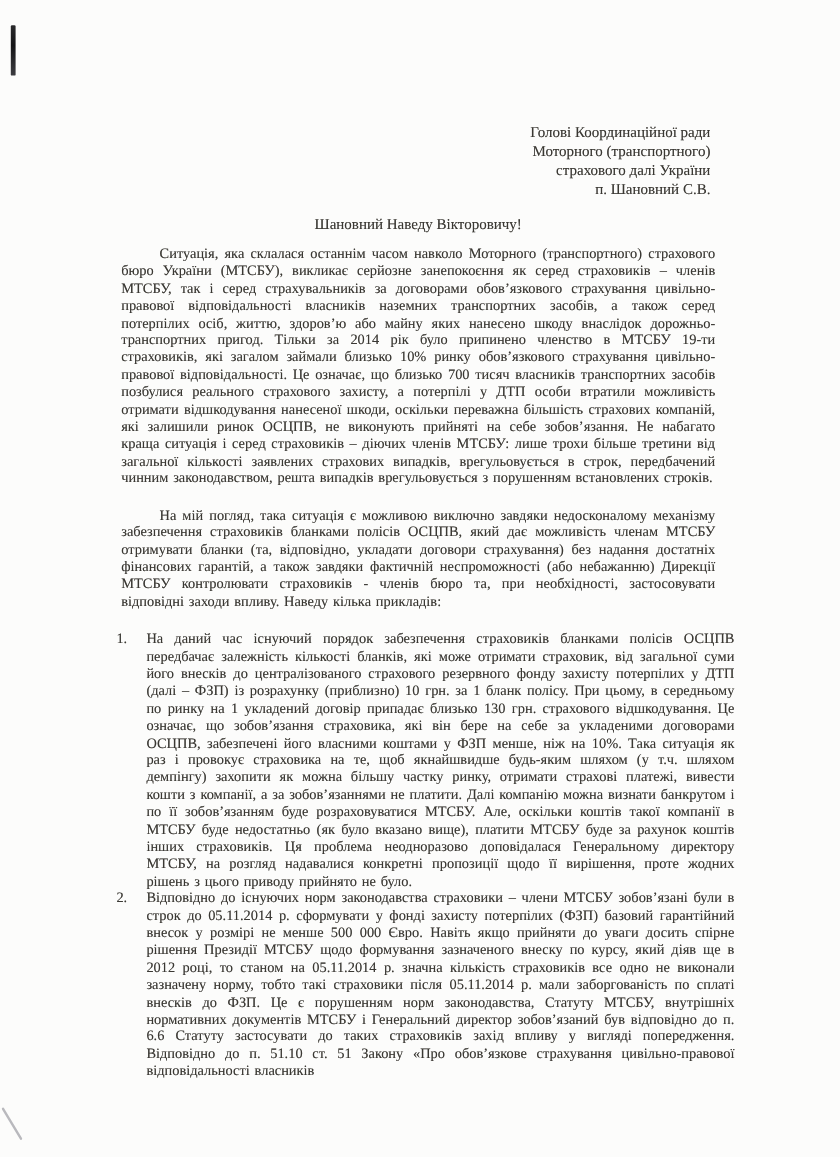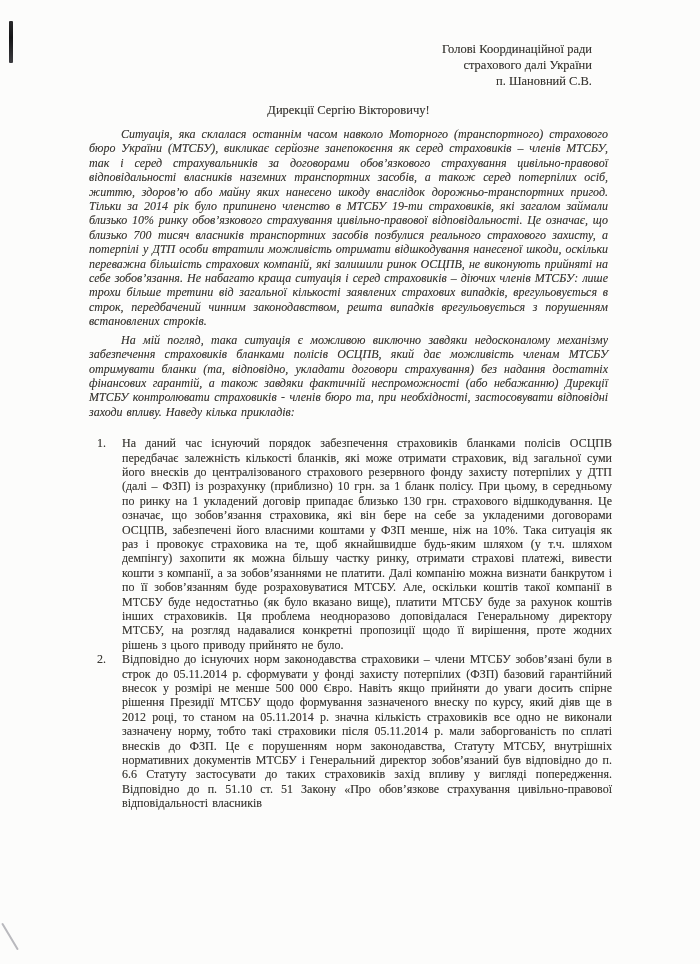--- a/index.html
+++ b/index.html
@@ -36,40 +36,39 @@
     opacity: 0.8;
   }
   .page-content {
     position: absolute;
     left: 85px;
     top: 0;
     width: 527px;
     text-shadow: 0 0 0.5px rgba(58,56,51,0.45);
   }
   .recipient-block {
-    margin-top: 41px;
+    margin-top: 102px;
     text-align: right;
     font-size: 12.5px;
     line-height: 16px;
     padding-right: 20px;
   }
   .salutation {
     margin-top: 14px;
     text-align: center;
     font-size: 12.5px;
     line-height: 15px;
   }
   .body-paragraph {
-    margin: 4px;
+    margin: 16px;
     text-align: justify;
     text-indent: 32px;
     font-size: 12px;
     line-height: 14.4px;
     word-spacing: 1px;
-    font-style: italic;
   }
   .body-paragraph.first {
     margin-top: 9px;
   }
   .numbered-list {
     margin-top: 17px;
     padding-left: 12px;
   }
   .list-item {
     display: flex;
@@ -92,25 +91,26 @@
 </head>
 <body>
 
 <div class="scan-mark-top"></div>
 <div class="scan-artifact-bottom"></div>
 
 <div class="page-content">
 
   <div class="recipient-block">
     <div>Голові Координаційної ради</div>
+    <div>Моторного (транспортного)</div>
     <div>страхового далі України</div>
     <div>п. Шановний С.В.</div>
   </div>
 
-  <div class="salutation">Дирекції Сергію Вікторовичу!</div>
+  <div class="salutation">Шановний Наведу Вікторовичу!</div>
 
   <p class="body-paragraph first">Ситуація, яка склалася останнім часом навколо Моторного (транспортного) страхового бюро України (МТСБУ), викликає серйозне занепокоєння як серед страховиків – членів МТСБУ, так і серед страхувальників за договорами обов’язкового страхування цивільно-правової відповідальності власників наземних транспортних засобів, а також серед потерпілих осіб, життю, здоров’ю або майну яких нанесено шкоду внаслідок дорожньо-транспортних пригод. Тільки за 2014 рік було припинено членство в МТСБУ 19-ти страховиків, які загалом займали близько 10% ринку обов’язкового страхування цивільно-правової відповідальності. Це означає, що близько 700 тисяч власників транспортних засобів позбулися реального страхового захисту, а потерпілі у ДТП особи втратили можливість отримати відшкодування нанесеної шкоди, оскільки переважна більшість страхових компаній, які залишили ринок ОСЦПВ, не виконують прийняті на себе зобов’язання. Не набагато краща ситуація і серед страховиків – діючих членів МТСБУ: лише трохи більше третини від загальної кількості заявлених страхових випадків, врегульовується в строк, передбачений чинним законодавством, решта випадків врегульовується з порушенням встановлених строків.</p>
 
   <p class="body-paragraph">На мій погляд, така ситуація є можливою виключно завдяки недосконалому механізму забезпечення страховиків бланками полісів ОСЦПВ, який дає можливість членам МТСБУ отримувати бланки (та, відповідно, укладати договори страхування) без надання достатніх фінансових гарантій, а також завдяки фактичній неспроможності (або небажанню) Дирекції МТСБУ контролювати страховиків - членів бюро та, при необхідності, застосовувати відповідні заходи впливу.  Наведу кілька прикладів:</p>
 
   <div class="numbered-list">
     <div class="list-item">
       <span class="item-number">1.</span>
       <div class="item-text">На даний час існуючий порядок забезпечення страховиків бланками полісів ОСЦПВ передбачає залежність кількості бланків, які може отримати страховик, від загальної суми його внесків до централізованого страхового резервного фонду захисту потерпілих у ДТП (далі – ФЗП) із розрахунку (приблизно) 10 грн. за 1 бланк полісу. При цьому, в середньому по ринку на 1 укладений договір  припадає близько 130 грн. страхового відшкодування. Це означає, що зобов’язання страховика, які він бере на себе за укладеними договорами ОСЦПВ, забезпечені його власними коштами у ФЗП менше, ніж на 10%. Така ситуація як раз і провокує страховика на те, щоб якнайшвидше будь-яким шляхом (у т.ч. шляхом демпінгу) захопити як можна більшу частку ринку, отримати страхові платежі, вивести кошти з компанії, а за зобов’язаннями не платити. Далі компанію можна визнати банкрутом і по її зобов’язанням буде розраховуватися МТСБУ. Але, оскільки коштів такої компанії в МТСБУ буде недостатньо (як було вказано вище), платити МТСБУ буде за рахунок коштів інших страховиків. Ця проблема неодноразово доповідалася Генеральному директору МТСБУ, на розгляд надавалися конкретні пропозиції щодо її вирішення, проте жодних рішень з цього приводу прийнято не було.</div>
     </div>

